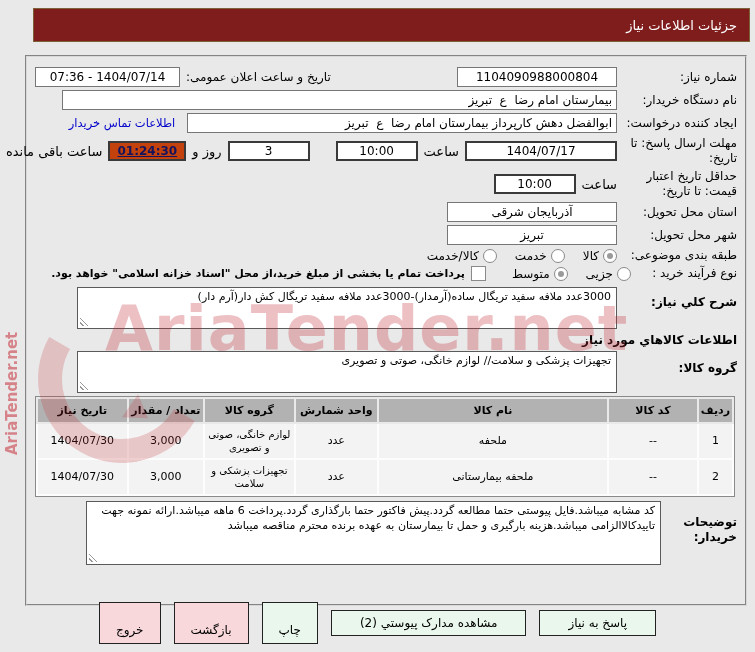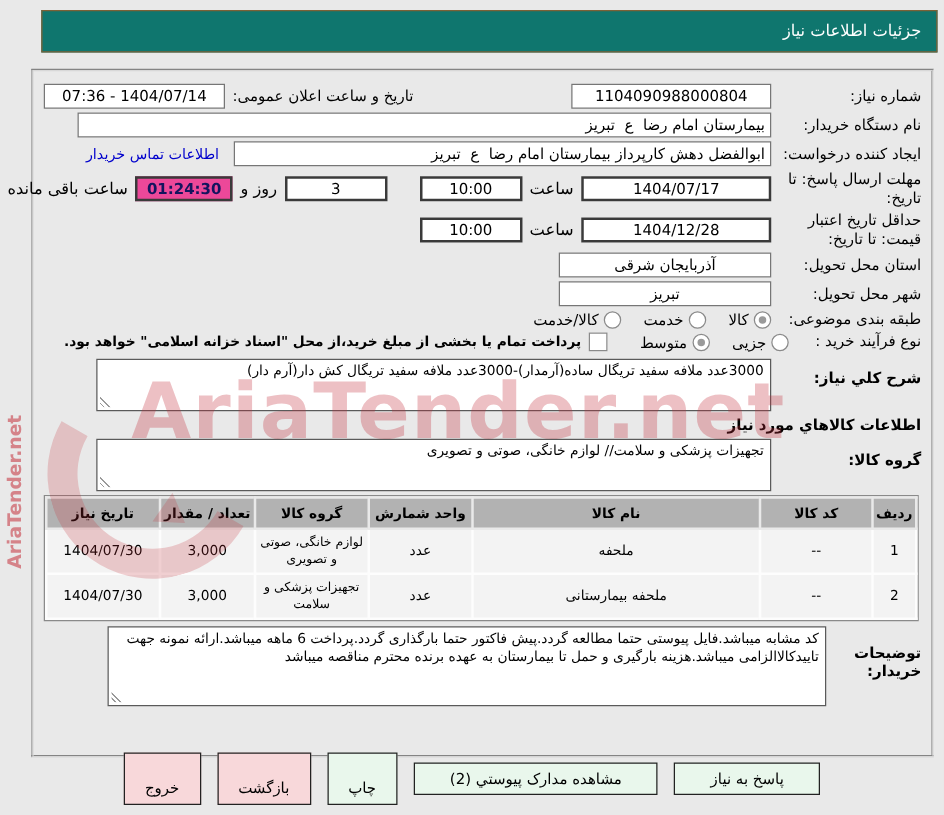--- a/index.html
+++ b/index.html
@@ -1,41 +1,41 @@
 <!DOCTYPE html>
 <html lang="fa"><head>
 <meta charset="utf-8">
 <style>
   html,body{margin:0;padding:0;}
   body{font-family:"DejaVu Sans", sans-serif; background:#e9e9e9;}
   .page{position:relative;width:755px;height:652px;overflow:hidden;background:#e9e9e9;direction:rtl;font-size:12px;color:#000;}
 
   
-  .titlebar{position:absolute;top:8px;right:5px;left:33px;height:34px;background:#0f766e;border:1px solid #7c6136;
+  .titlebar{position:absolute;top:8px;right:5px;left:33px;height:34px;background:#7f1d1d;border:1px solid #7c6136;
             color:#fff;display:flex;align-items:center;padding:4px 12px;font-size:13px;box-sizing:border-box;}
 
   
   .panel{position:absolute;top:55px;right:8px;left:25px;bottom:46px;border:2px groove #d8d8d8;
          padding:10px 8px 4px 8px;box-sizing:border-box;}
 
   .frow{display:flex;align-items:center;gap:6px;margin-bottom:3px;}
   .frow.top{align-items:flex-start;}
   .lbl{width:114px;flex:none;line-height:1.25;}
   .lbl.auto{width:auto;text-align:right;}
   .lbl.bold{font-weight:bold;}
   .lbl.narrow{width:70px;}
   .slbl{flex:none;font-size:13px;}
   .spacer{flex:1;}
   .gap18{width:14px;flex:none;}
 
   .field{background:#fff;border:1px solid #767676;height:18px;display:flex;align-items:center;
          padding:0 4px;white-space:pre;overflow:hidden;flex:none;}
   .field.dark{border:2px solid #3a3a3a;height:16px;}
   .field.center{justify-content:center;}
-  .field.yellow{background:#ec4899;color:#14145e;font-weight:bold;}
+  .field.yellow{background:#c2410c;color:#14145e;font-weight:bold;text-decoration:underline;}
   .w150{width:150px}.w140{width:140px}.w135{width:135px}.w70{width:70px}.w66{width:66px}
   .w160{width:160px}.w420{width:420px}.w540{width:540px}.w545{width:545px}
 
   .bigbox{position:relative;background:#fff;border:1px solid #5a5a5a;padding:2px 5px;font-size:11px;
           line-height:1.35;overflow:hidden;box-sizing:border-box;}
   .bigbox::after{content:"";position:absolute;left:2px;bottom:2px;width:9px;height:9px;
           background:repeating-linear-gradient(45deg,transparent 0 2px,#999 2px 3px);
           clip-path:polygon(0 0,0 100%,100% 100%);}
 
   .link{color:#0000cc;width:118px;flex:none;text-align:center;cursor:pointer;font-size:11.5px;}
@@ -114,21 +114,20 @@
       <span class="field w70 center dark" dir="ltr">10:00</span>
       <span class="gap18"></span>
       <span class="field w70 center dark" dir="ltr">3</span>
       <span class="slbl">روز و</span>
       <span class="field w66 center dark yellow" dir="ltr">01:24:30</span>
       <span class="slbl">ساعت باقی مانده</span>
     </div>
 
     <div class="frow">
       <span class="lbl">حداقل تاریخ اعتبار قیمت: تا تاریخ:</span>
-      <span class="field w140 center dark" dir="ltr">1404/12/28</span>
       <span class="slbl">ساعت</span>
       <span class="field w70 center dark" dir="ltr">10:00</span>
     </div>
 
     <div class="frow">
       <span class="lbl">استان محل تحویل:</span>
       <span class="field w160 center">آذربایجان شرقی</span>
     </div>
 
     <div class="frow">

